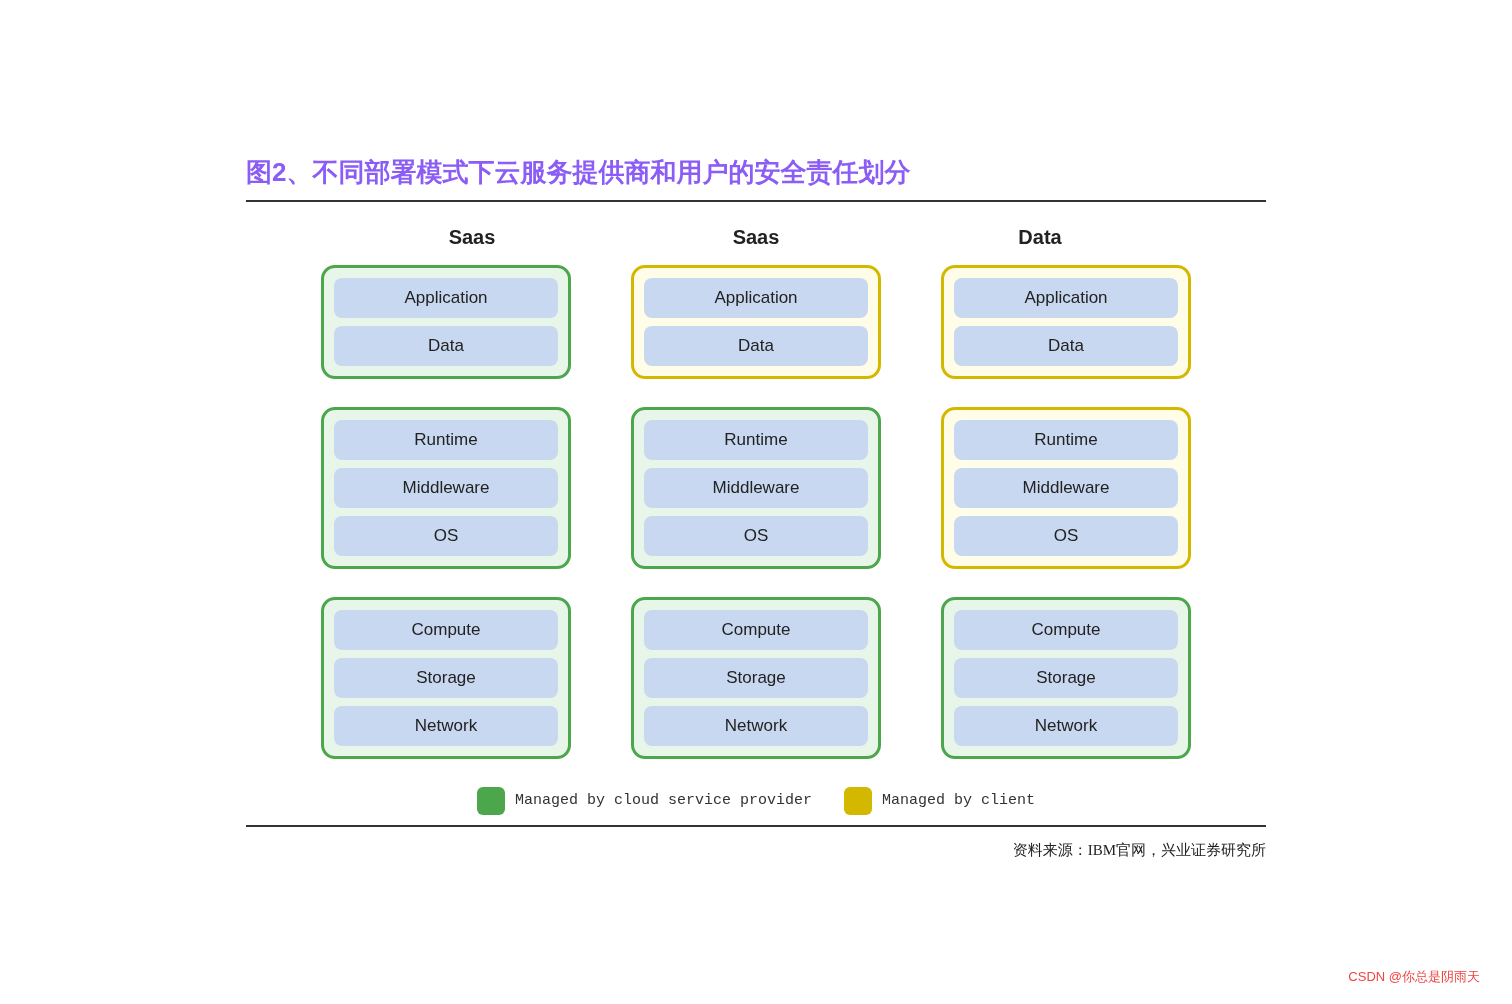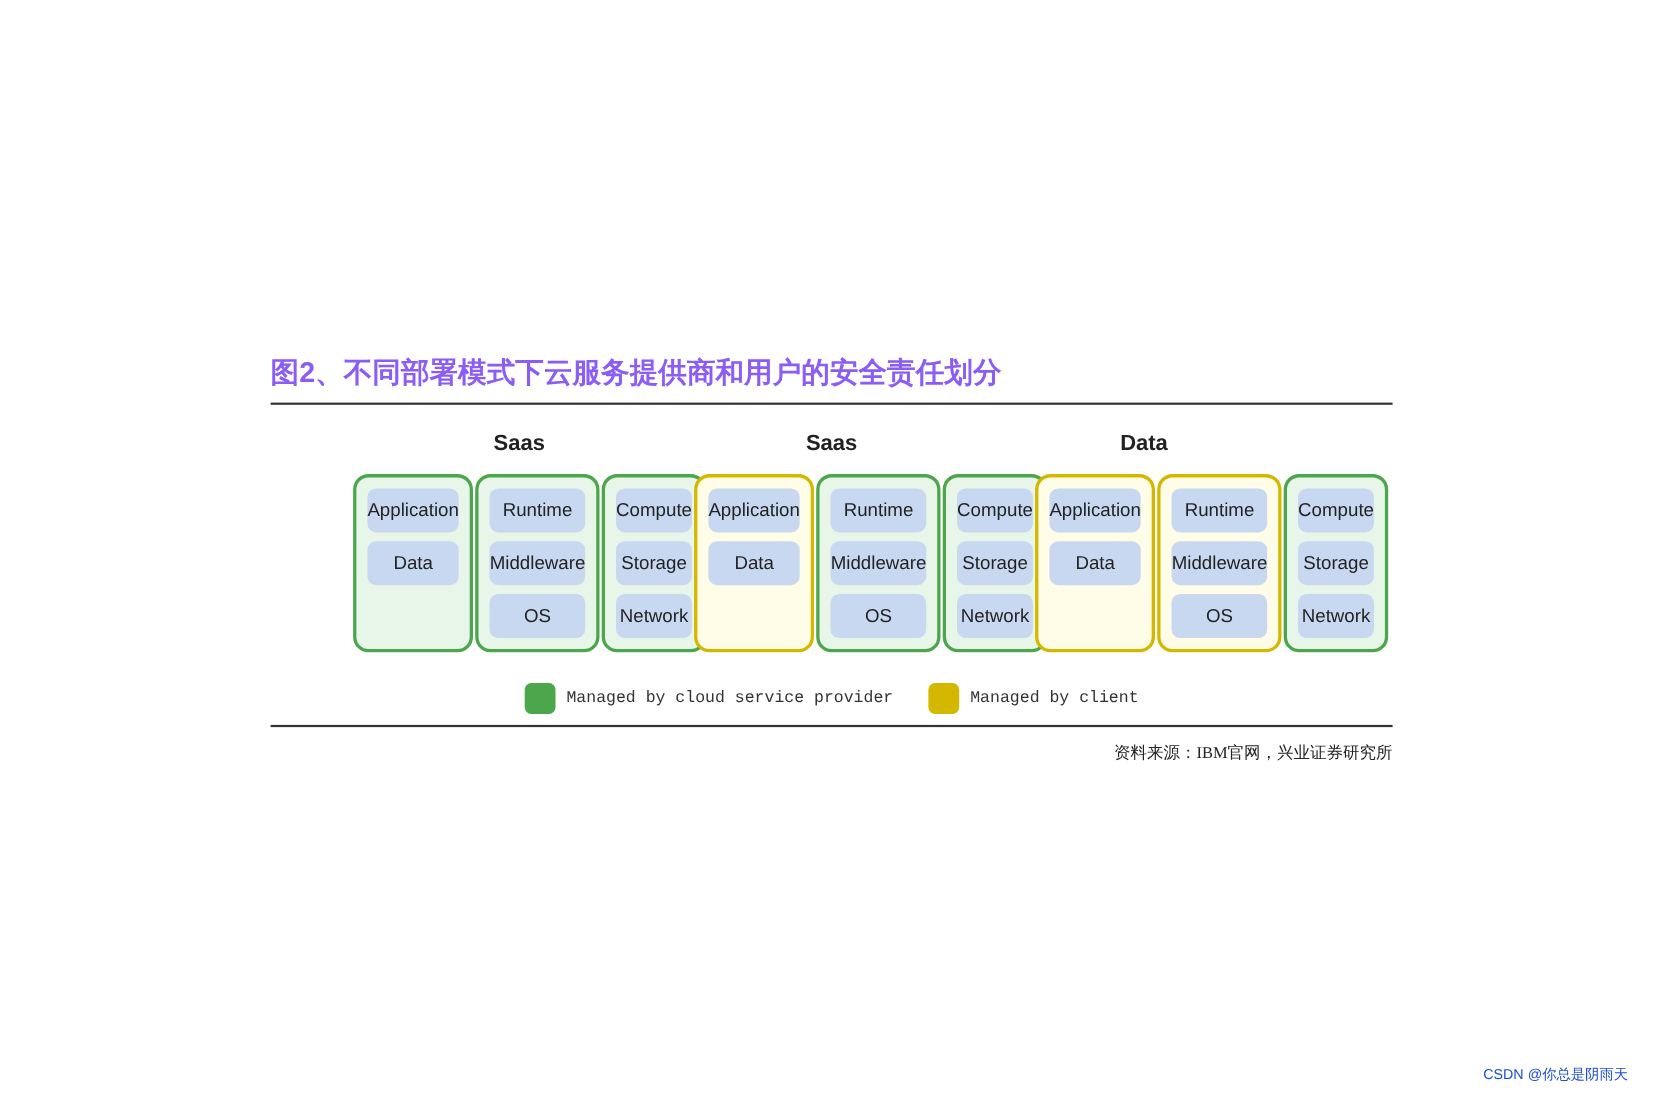--- a/index.html
+++ b/index.html
@@ -42,22 +42,22 @@
       color: #222;
     }
     .columns-body {
       display: flex;
       justify-content: center;
       gap: 60px;
     }
     .column {
       width: 250px;
       display: flex;
-      flex-direction: row;
-      gap: 2px;
+      flex-direction: column;
+      gap: 28px;
     }
     
     .box-green {
       border: 3px solid #4ca64c;
       border-radius: 14px;
       background: #e8f5e9;
       padding: 10px 10px;
       display: flex;
       flex-direction: column;
       gap: 8px;
@@ -119,21 +119,21 @@
       font-size: 15px;
       color: #222;
       font-family: 'SimSun', 'STSong', serif;
       text-align: right;
     }
     .watermark {
       position: fixed;
       bottom: 18px;
       right: 32px;
       font-size: 13px;
-      color: #1d4ed8;
+      color: #ef4444;
     }
   </style>
 </head>
 <body>
 
 <div class="page-container">
   <div class="main-title">图2、不同部署模式下云服务提供商和用户的安全责任划分</div>
   <hr class="divider">
 
   <div class="columns-header">

